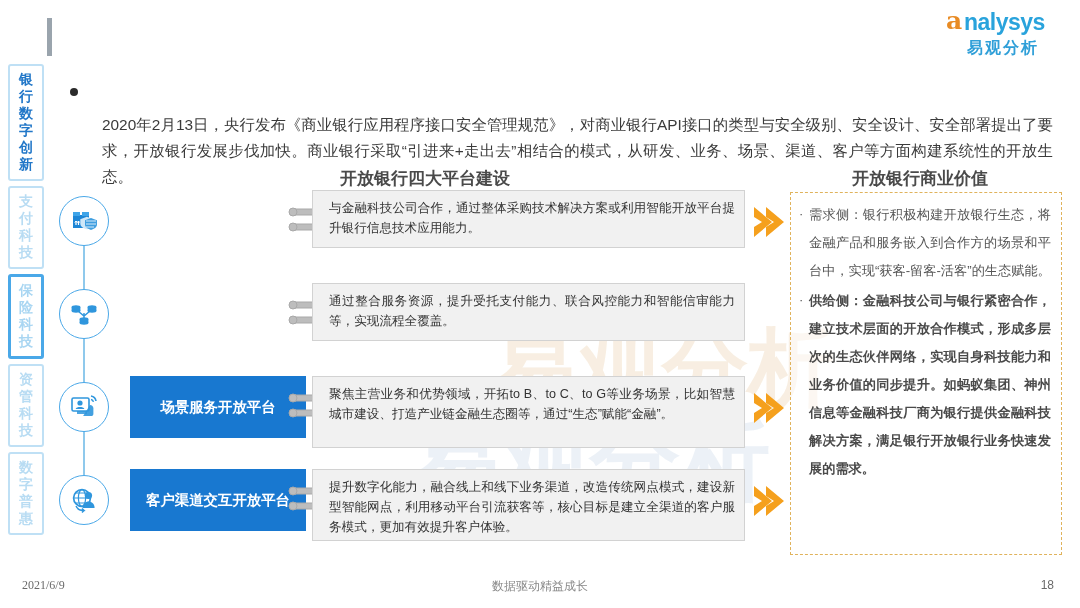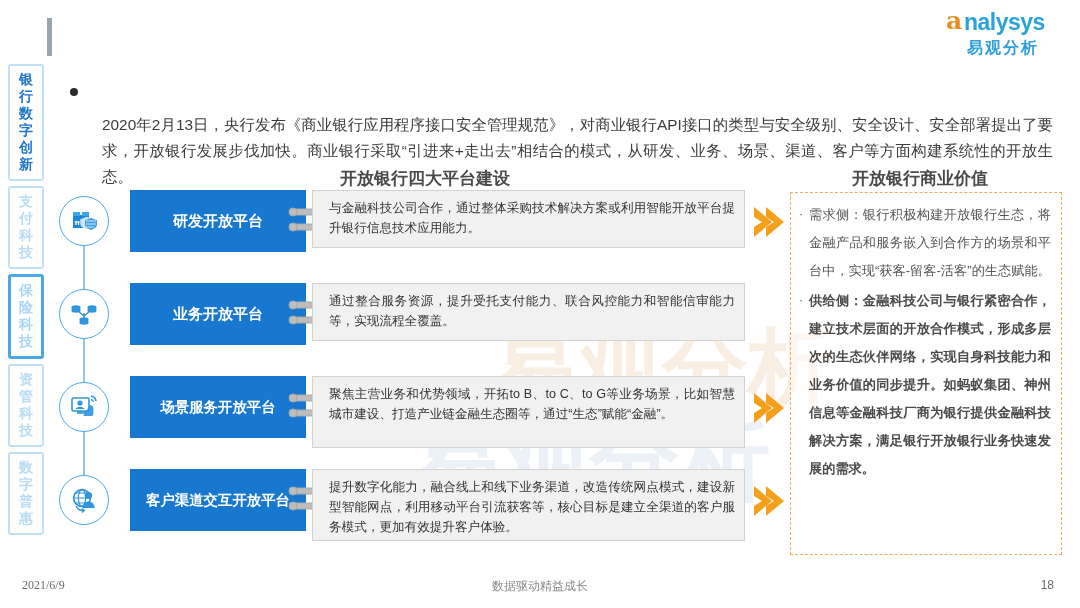--- a/index.html
+++ b/index.html
@@ -174,23 +174,20 @@
           <rect x="4" y="9" width="16" height="13" fill="#1e86d6"></rect>
           <rect x="4" y="6" width="7" height="4" fill="#3fa4e8"></rect>
           <rect x="13" y="6" width="7" height="4" fill="#3fa4e8"></rect>
           <path d="M7 19 l0-4 M9.5 19 l0-4" stroke="#fff" stroke-width="1.2"></path>
           <path d="M7 15 l-1.2 1.6 M7 15 l1.2 1.6 M9.5 15 l-1.2 1.6 M9.5 15 l1.2 1.6" stroke="#fff" stroke-width="1"></path>
           <path d="M17 10 l8 3 v5 c0 4-4 6-8 7 -4-1-8-3-8-7 v-5z" fill="#cfe7f8" transform="translate(-1,1) scale(.82) translate(6,2)"></path>
           <path d="M22 12 l6 2.3 v4 c0 3.2-3 4.8-6 5.6 -3-.8-6-2.4-6-5.6 v-4z" fill="#2f96dd" opacity=".9"></path>
           <path d="M17 15 l10 0 M17 18 l10 0 M17 21 l8 0" stroke="#eaf4fc" stroke-width=".9"></path>
         </svg>
       </div>
-    </div>
-    <div class="label">
-      <span>研发开放平台</span>
     </div>
     <div class="connector">
       <svg width="40" height="36" viewBox="0 0 40 36">
         <g fill="#bdbdbd" stroke="#a9a9a9" stroke-width="1">
           <rect x="4" y="5" width="26" height="6" rx="3"></rect>
           <circle cx="6" cy="8" r="4"></circle>
             <circle cx="30" cy="8" r="4"></circle>
           <rect x="4" y="20" width="26" height="6" rx="3"></rect>
           <circle cx="6" cy="23" r="4"></circle>
             <circle cx="30" cy="23" r="4"></circle>
@@ -218,23 +215,20 @@
               <rect x="18.6" y="8" width="8.8" height="4"></rect>
             <ellipse cx="23" cy="12" rx="4.4" ry="1.7"></ellipse>
             <ellipse cx="15" cy="20" rx="4.4" ry="1.7"></ellipse>
               <rect x="10.6" y="20" width="8.8" height="4"></rect>
             <ellipse cx="15" cy="24" rx="4.4" ry="1.7"></ellipse>
           </g>
           <path d="M9 12 L15 17 L21 12 M15 14 L15 19" stroke="#2f96dd" stroke-width="1.4" fill="none"></path>
         </svg>
       </div>
     </div>
-    <div class="label">
-      <span>业务开放平台</span>
-    </div>
     <div class="connector">
       <svg width="40" height="36" viewBox="0 0 40 36">
         <g fill="#bdbdbd" stroke="#a9a9a9" stroke-width="1">
           <rect x="4" y="5" width="26" height="6" rx="3"></rect>
           <circle cx="6" cy="8" r="4"></circle>
             <circle cx="30" cy="8" r="4"></circle>
           <rect x="4" y="20" width="26" height="6" rx="3"></rect>
           <circle cx="6" cy="23" r="4"></circle>
             <circle cx="30" cy="23" r="4"></circle>
         </g>

